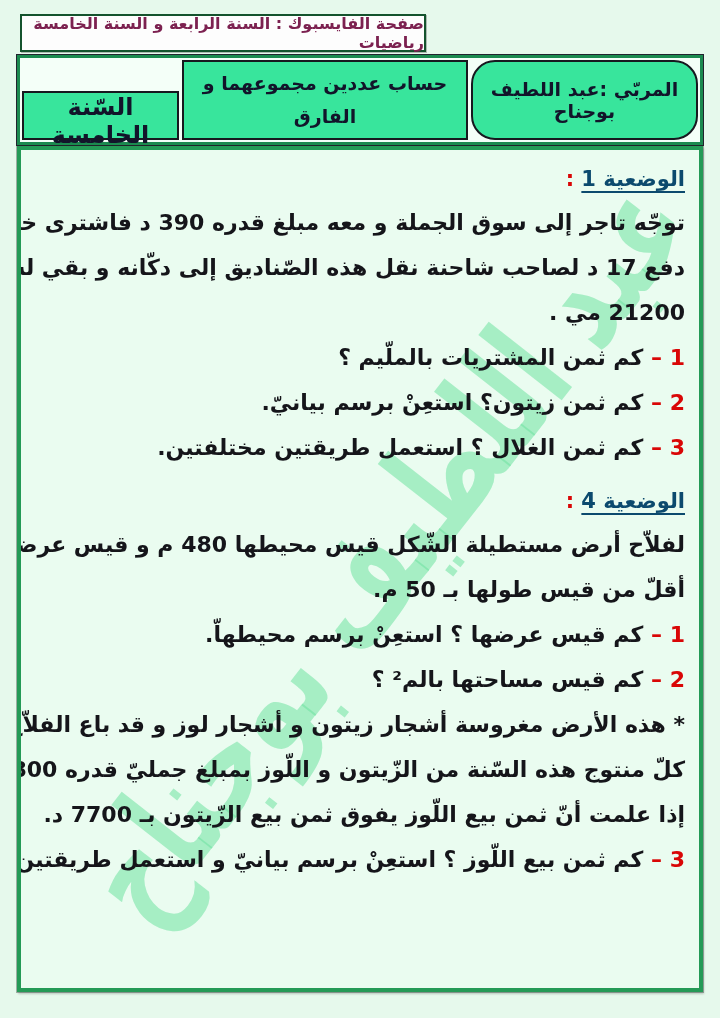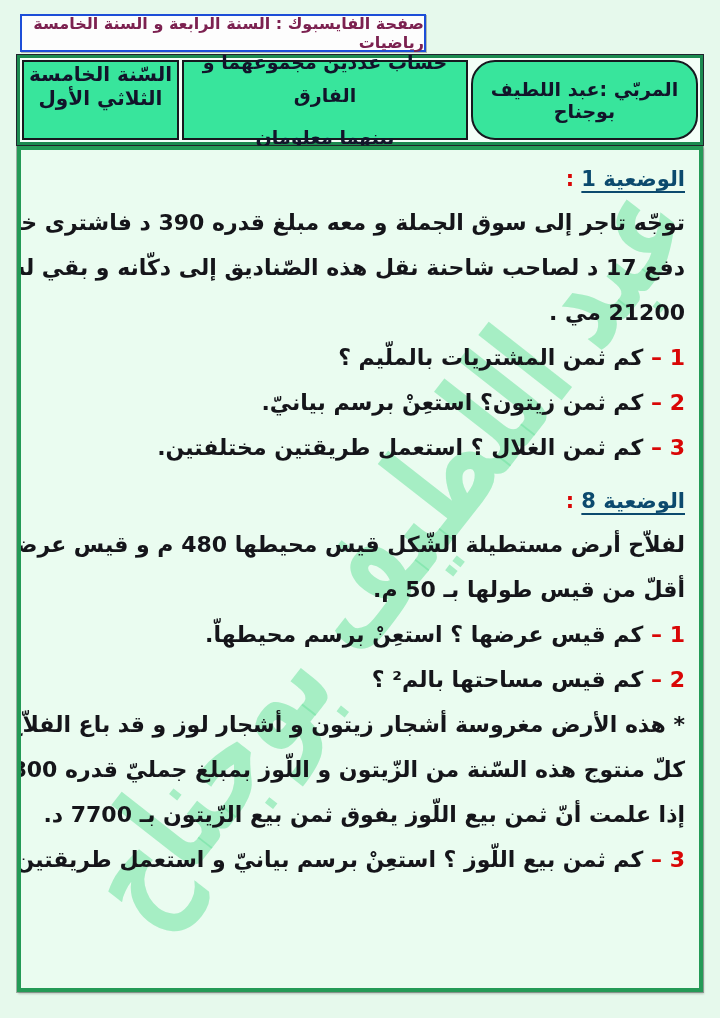--- a/index.html
+++ b/index.html
@@ -5,40 +5,40 @@
   * { margin:0; padding:0; box-sizing:border-box; }
   html,body { background:#dff2e4; }
   body { font-family:"DejaVu Sans", sans-serif; }
   .page {
     position:relative; width:720px; height:1018px;
     background:#e6f9ec; overflow:hidden;
   }
   
   .banner {
     position:absolute; left:20px; top:14px; width:406px; height:38px;
-    background:#fdfdfd; border:2px solid #1d4ed8;
+    background:#fdfdfd; border:2px solid #14532d;
     display:flex; align-items:center; justify-content:center;
     font-size:16px; font-weight:bold; color:#7c2150;
     box-shadow:1px 1px 0 rgba(0,0,0,.25);
   }
   
   .htable {
     position:absolute; left:17px; top:55px; width:686px; height:90px;
     background:#f4fff8; border:3px solid #1b8a4f;
     box-shadow:0 0 0 1px #22232e;
     display:flex; flex-direction:row; padding:2px; gap:3px;
   }
   .hcell {
     background:#38e59c; border:2px solid #17181f;
     display:flex; flex-direction:column; align-items:center; justify-content:center;
     color:#12142a; font-weight:bold; text-align:center;
   }
   .hcell.teacher { flex:0 0 227px; font-size:19px;border-radius:24px; }
   .hcell.lesson  { flex:1 1 auto;  font-size:19px; line-height:33px;gap:9px; }
-  .hcell.grade   { flex:0 0 157px; font-size:20px; justify-content:flex-start; }
+  .hcell.grade   { flex:0 0 157px; font-size:24px; justify-content:flex-start;margin-top:31px; }
   
   .content {
     position:absolute; left:17px; top:146px; width:686px; height:846px;
     background:#eafcf0; border:4px solid #249a56;
     box-shadow:0 0 0 1px rgba(30,40,35,.35), 1px 2px 2px rgba(0,0,0,.2);
     padding:6px 14px 0 10px; overflow:hidden;
   }
   .watermark {
     position:absolute; left:363px; top:400px; z-index:0;
     transform:translate(-50%,-50%) rotate(-52deg) scale(1,1.45);
@@ -67,21 +67,20 @@
   <div class="banner">
     <span>صفحة الفايسبوك : السنة الرابعة و السنة الخامسة رياضيات</span>
   </div>
 
   <div class="htable" dir="rtl">
     <div class="hcell teacher">
       <span>المربّي :عبد اللطيف بوجناح</span>
     </div>
     <div class="hcell lesson">
       <span>حساب عددين مجموعهما و الفارق</span>
-      <span>بينهما معلومان</span>
     </div>
     <div class="hcell grade">
       <span>السّنة الخامسة</span>
       <span>الثلاثي الأول</span>
     </div>
   </div>
 
   <div class="content" dir="rtl">
     <div class="watermark">عبد اللطيف بوجناح</div>
 
@@ -99,21 +98,21 @@
         <span class="qnum">1 – </span><span>كم ثمن المشتريات بالملّيم ؟</span>
       </div>
       <div class="line">
         <span class="qnum">2 – </span><span>كم ثمن زيتون؟ استعِنْ برسم بيانيّ.</span>
       </div>
       <div class="line">
         <span class="qnum">3 – </span><span>كم ثمن الغلال ؟ استعمل طريقتين مختلفتين.</span>
       </div>
 
       <div class="line sec-title s2-title">
-        <span class="t">الوضعية 8</span><span class="c"> :</span>
+        <span class="t">الوضعية 4</span><span class="c"> :</span>
       </div>
 
       <div class="line">لفلاّح أرض مستطيلة الشّكل قيس محيطها 480 م و قيس عرضها</div>
       <div class="line">أقلّ من قيس طولها بـ 50 م.</div>
 
       <div class="line">
         <span class="qnum">1 – </span><span>كم قيس عرضها ؟ استعِنْ برسم محيطهاّ.</span>
       </div>
       <div class="line">
         <span class="qnum">2 – </span><span>كم قيس مساحتها بالم² ؟</span>

